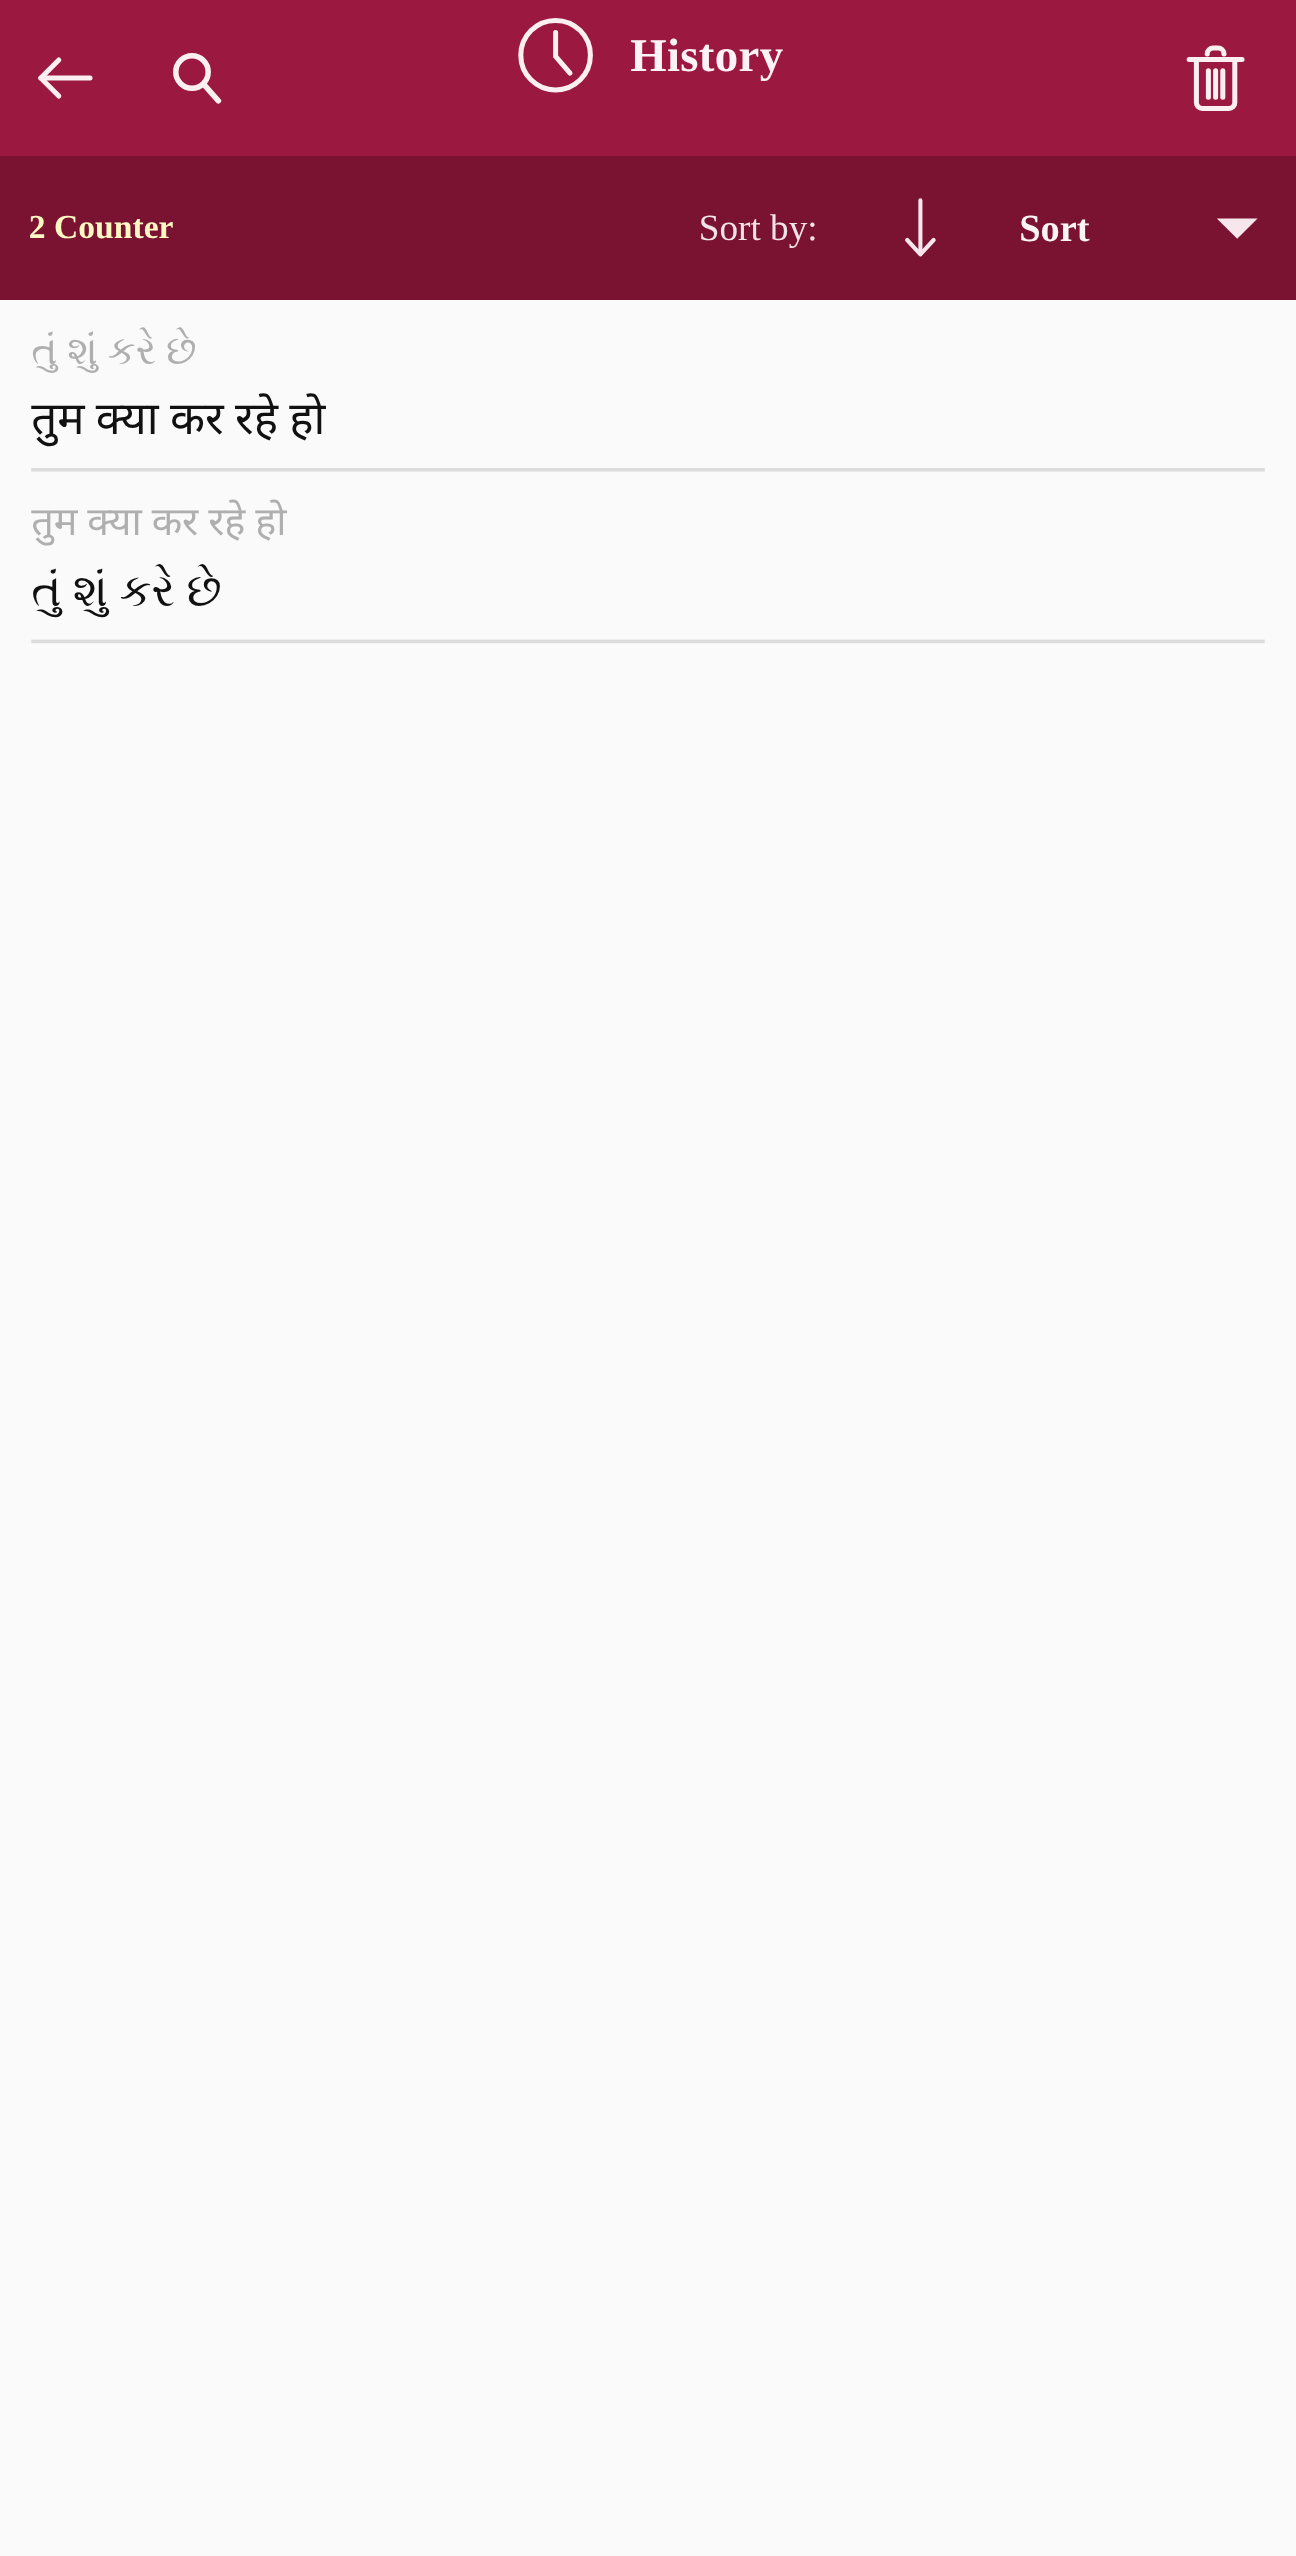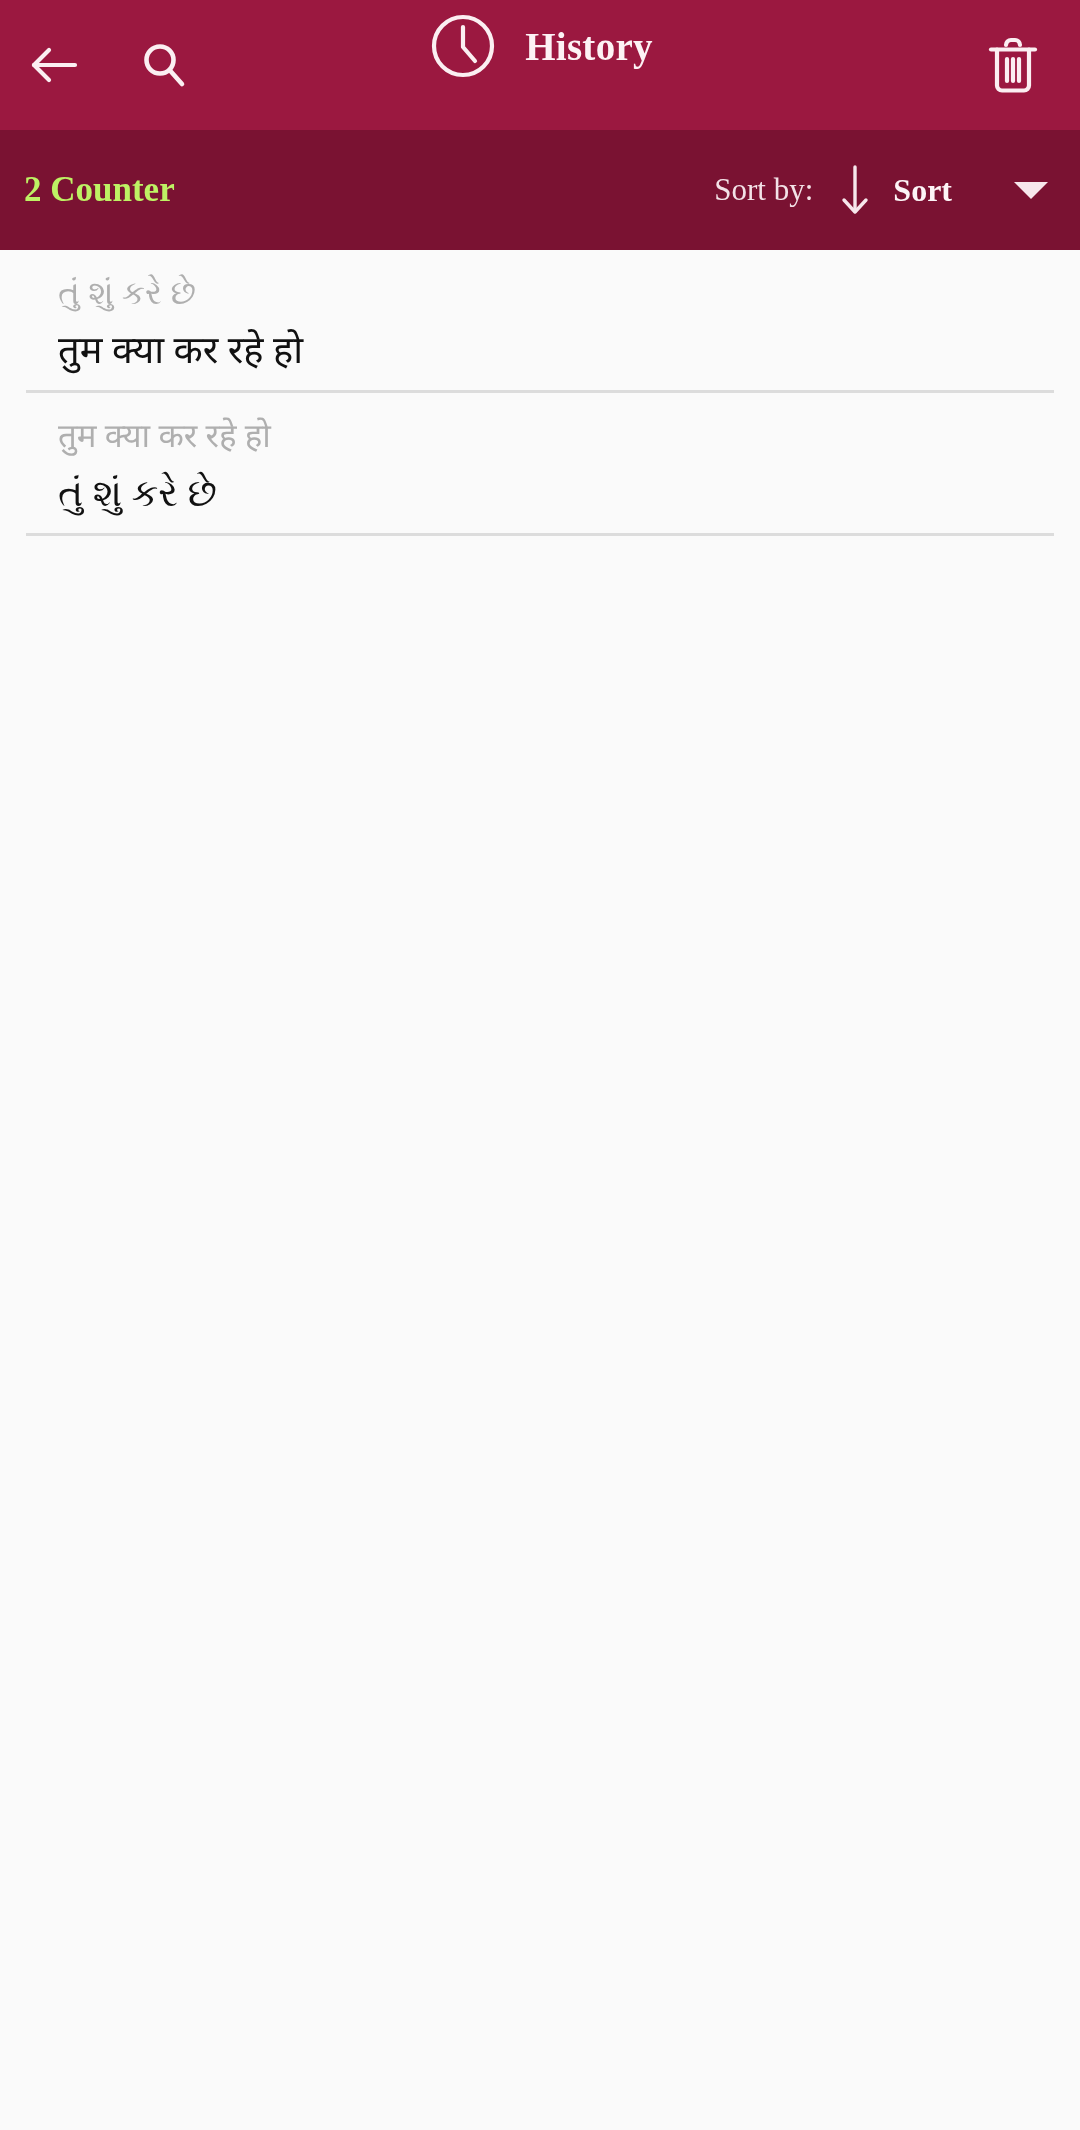--- a/index.html
+++ b/index.html
@@ -60,28 +60,29 @@
   
   .sortbar {
     height: 120px;
     background: #7A1232;
     display: flex;
     align-items: center;
     padding: 0 18px 0 24px;
     box-sizing: border-box;
   }
   .counter-label {
-    color: #bef264;
-    font-size: 35px;
+    color: #fef9c3;
+    font-size: 28px;
     font-weight: bold;
   }
   .sort-group {
     margin-left: auto;
     display: flex;
     align-items: center;
+    gap: 44px;
   }
   .sort-by-label {
     color: #F3E2E7;
     font-size: 31px;
     font-weight: normal;
   }
   .sort-arrow {
     margin: 0 22px 0 26px;
     display: flex;
     align-items: center;
@@ -100,21 +101,20 @@
     border-top: 17px solid #F7E7EC;
   }
 
   
   .history-list {
     background: #FAFAFA;
   }
   .history-item {
     padding: 22px 42px 0 26px;
     box-sizing: border-box;
-    margin-left: 32px;
   }
   .item-source {
     color: #AFAFAF;
     font-size: 33px;
     line-height: 1.3;
     white-space: nowrap;
   }
   .item-target {
     color: #111111;
     font-size: 38px;

